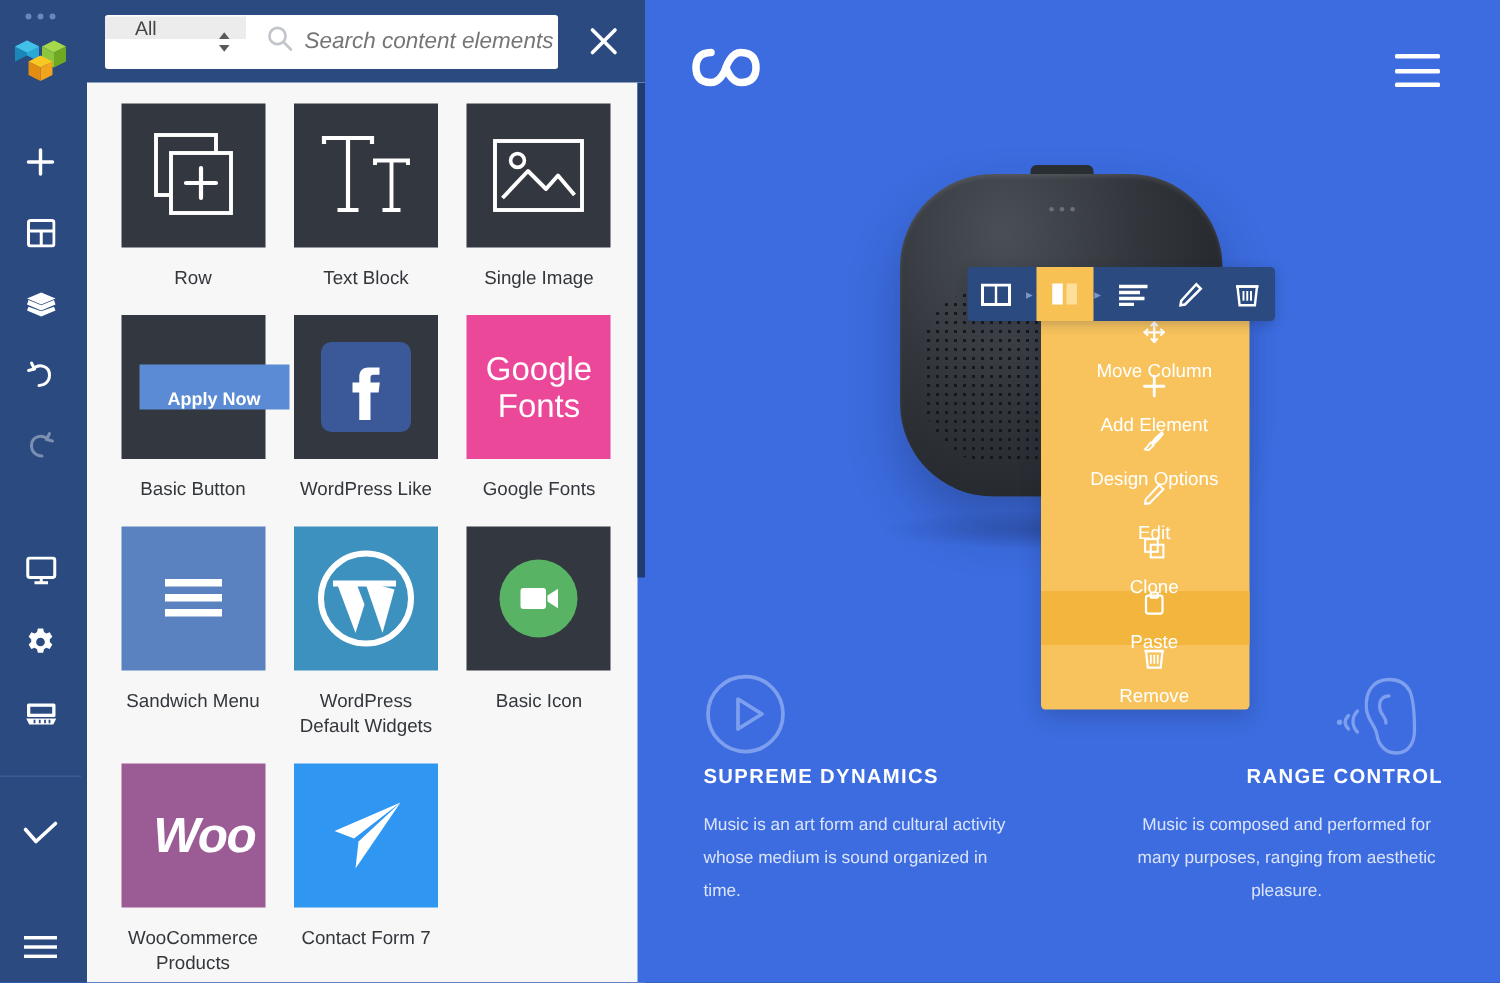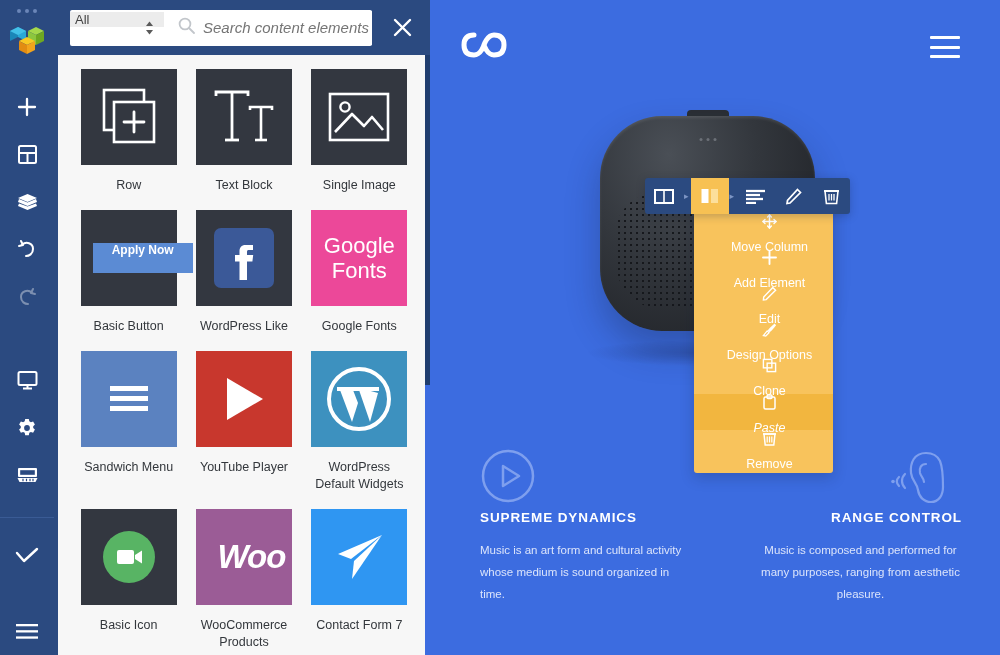--- a/index.html
+++ b/index.html
@@ -53,21 +53,21 @@
     background-size: 6px 6px;
     opacity: .92;
   }
   .shadow-blob {
     position:absolute; left:588px; top:340px; width:240px; height:26px;
     background: radial-gradient(ellipse at center, rgba(25,40,90,.32) 0%, rgba(60,108,224,0) 72%);
     border-radius:50%;
   }
 
   
-  .features { position:absolute; left:442px; right:0; top:448px; display:flex; }
+  .features { position:absolute; left:431px; right:0; top:448px; display:flex; }
   .feature { width:50%; padding: 0 38px; }
   .feature.left { text-align:left; }
   .feature.right { text-align:right; }
   .feature .ficon { height:62px; }
   .feature h4 {
     color:#fff; font-size:13.5px; font-weight:bold; letter-spacing:.9px;
     margin-bottom: 14px;
   }
   .feature p {
     color:#dbe4fb; font-size:11.5px; line-height:22px; max-width:270px;
@@ -103,21 +103,21 @@
     height:55px; display:flex; align-items:center; padding:0 0 0 16px;
   }
   .search-wrap {
     display:flex; height:36px; width:302px;
     background:#fff; border-radius:2px; overflow:hidden;
   }
   .filter-select {
     -webkit-appearance:none; appearance:none;
     border:none; outline:none;
     background:#ececec;
-    width:94px; padding-left:5px;
+    width:94px; padding-left:20px;
     font-family:"Liberation Sans", sans-serif; font-size:13px; color:#444;
     cursor:pointer;
   }
   .select-holder { position:relative; width:94px; height:36px; }
   .select-holder .stepper {
     position:absolute; right:10px; top:50%; transform:translateY(-50%);
     pointer-events:none; display:flex; flex-direction:column; gap:2px;
   }
   .search-field { flex:1; display:flex; align-items:center; gap:8px; padding:0 10px 0 14px; }
   .search-field input {
@@ -169,21 +169,21 @@
     background:#f8c35c; border-radius:0 0 3px 3px; z-index:8;
     padding-top:18px; padding-bottom:7px;
     box-shadow:0 5px 14px rgba(18,30,60,.22);
   }
   .ctx-item {
     height:36px; display:flex; align-items:center; gap:11px;
     padding-left:12px; cursor:pointer; color:#fff;
     font-size:12.5px;
     flex-direction:column;
   }
-  .ctx-item.hl { background:#f2b63f;font-style:italic; }
+  .ctx-item.hl { background:#f2b63f; }
   .ctx-ico { width:17px; height:17px; display:flex; align-items:center; justify-content:center; }
 </style>
 </head>
 <body>
 
 <div id="app">
 
   <div class="preview">
 
     <div class="site-header">
@@ -295,33 +295,33 @@
       <span class="ctx-ico">
         <svg width="15" height="15" viewBox="0 0 15 15">
           <path d="M7.5 1 L7.5 14 M1 7.5 L14 7.5" stroke="#fff" stroke-width="1.9" stroke-linecap="round"></path>
         </svg>
       </span>
       <span>Add Element</span>
     </div>
     <div class="ctx-item">
       <span class="ctx-ico">
         <svg width="15" height="15" viewBox="0 0 16 16">
-          <path d="M11.5 1.5 L14.5 4.5 L4.5 14.5 L1.5 14.8 L1.8 11.8 Z" fill="none" stroke="#fff" stroke-width="1.5"></path>
-        </svg>
-      </span>
-      <span>Edit</span>
+          <path d="M13.5 1.5 C13.5 1.5 8 6 6 9 L8 11 C11 9 15 3.5 15 3.5 Z" fill="#fff"></path>
+          <path d="M5.5 9.5 L7.5 11.5 L4 15 L1.5 14.5 Z" fill="none" stroke="#fff" stroke-width="1.4"></path>
+        </svg>
+      </span>
+      <span>Design Options</span>
     </div>
     <div class="ctx-item">
       <span class="ctx-ico">
         <svg width="15" height="15" viewBox="0 0 16 16">
-          <path d="M13.5 1.5 C13.5 1.5 8 6 6 9 L8 11 C11 9 15 3.5 15 3.5 Z" fill="#fff"></path>
-          <path d="M5.5 9.5 L7.5 11.5 L4 15 L1.5 14.5 Z" fill="none" stroke="#fff" stroke-width="1.4"></path>
-        </svg>
-      </span>
-      <span>Design Options</span>
+          <path d="M11.5 1.5 L14.5 4.5 L4.5 14.5 L1.5 14.8 L1.8 11.8 Z" fill="none" stroke="#fff" stroke-width="1.5"></path>
+        </svg>
+      </span>
+      <span>Edit</span>
     </div>
     <div class="ctx-item">
       <span class="ctx-ico">
         <svg width="15" height="15" viewBox="0 0 16 16">
           <rect x="1.5" y="1.5" width="9" height="9" fill="none" stroke="#fff" stroke-width="1.5"></rect>
           <rect x="5.5" y="5.5" width="9" height="9" fill="none" stroke="#fff" stroke-width="1.5"></rect>
         </svg>
       </span>
       <span>Clone</span>
     </div>
@@ -415,21 +415,21 @@
               <circle cx="17" cy="15" r="4.6" fill="none" stroke="#fff" stroke-width="2.4"></circle>
               <path d="M7 40 L24 22 L36 34 L44 25 L55 38" fill="none" stroke="#fff" stroke-width="2.6" stroke-linejoin="round"></path>
             </svg>
           </div>
           <div class="cap">Single Image</div>
         </div>
 
         <div class="cell">
           <div class="tile" style="background:#333740">
             <div style="position:absolute;left:12px;top:33px;width:100px;height:30px;background:#5b8bd4;
-                        display:flex;align-items:flex-start;justify-content:center;">
+                        display:flex;align-items:flex-end;justify-content:center;">
               <span style="color:#fff;font-size:12px;font-weight:bold;white-space:nowrap;">Apply Now</span>
             </div>
           </div>
           <div class="cap">Basic Button</div>
         </div>
 
         <div class="cell">
           <div class="tile" style="background:#333740">
             <svg width="60" height="60" viewBox="0 0 60 60">
               <rect x="0" y="0" width="60" height="60" rx="7" fill="#3b5998"></rect>
@@ -451,28 +451,20 @@
           <div class="tile" style="background:#5b82c0">
             <svg width="38" height="28" viewBox="0 0 38 28">
               <rect x="0" y="1" width="38" height="5" fill="#fff"></rect>
               <rect x="0" y="11" width="38" height="5" fill="#fff"></rect>
               <rect x="0" y="21" width="38" height="5" fill="#fff"></rect>
             </svg>
           </div>
           <div class="cap">Sandwich Menu</div>
         </div>
 
-        <div class="cell">
-          <div class="tile" style="background:#c8372d">
-            <svg width="46" height="48" viewBox="0 0 46 48">
-              <path d="M6 3 L42 24 L6 45 Z" fill="#fff"></path>
-            </svg>
-          </div>
-          <div class="cap">YouTube Player</div>
-        </div>
 
         <div class="cell">
           <div class="tile" style="background:#3d91bf">
             <svg width="72" height="72" viewBox="0 0 72 72">
               <circle cx="36" cy="36" r="30" fill="none" stroke="#fff" stroke-width="4"></circle>
               <path d="M17 27 L29 59 L35 40 L30 27 Z" fill="#fff"></path>
               <path d="M36 27 L47 59 L55 30 L44 27 Z" fill="#fff"></path>
               <rect x="14" y="24" width="42" height="4" fill="#fff"></rect>
             </svg>
           </div>

